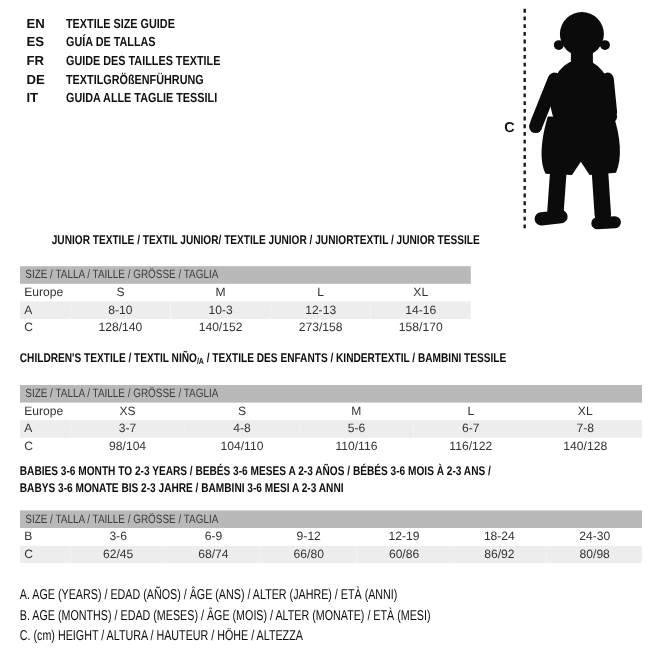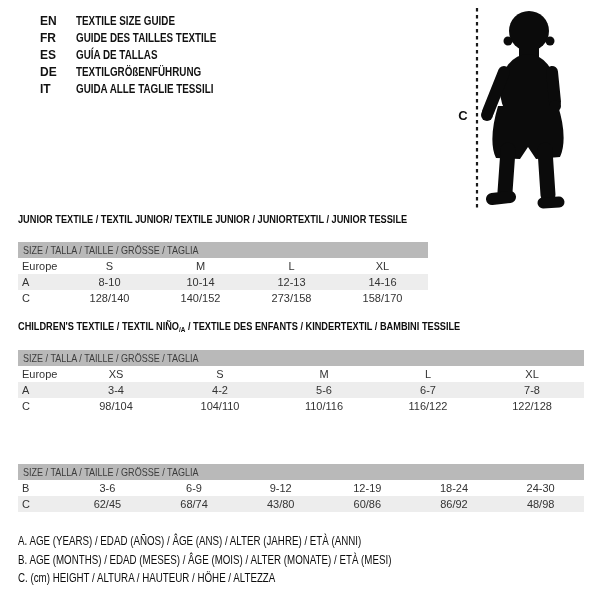--- a/index.html
+++ b/index.html
@@ -6,30 +6,30 @@
   .page {
     position:relative; width:600px; height:600px; background:#fff;
     font-family:"Liberation Sans", sans-serif; color:#111; overflow:hidden;
   }
   .cond  { display:inline-block; transform:scaleX(0.82); transform-origin:0 50%; white-space:nowrap; }
   .tcond { display:inline-block; transform:scaleX(0.80); transform-origin:0 50%; white-space:nowrap; }
   .fcond { display:inline-block; transform:scaleX(0.75); transform-origin:0 50%; white-space:nowrap; }
 
   
   .lang-block { position:absolute; left:24px; top:12px; }
-  .lang-row   { display:flex; align-items:center; height:17px;margin-left:16px; }
+  .lang-row   { display:flex; align-items:center; height:17px; }
   .lang-code  { width:36px; font-weight:bold; font-size:12px; flex:none; }
   .lang-label { font-weight:bold; font-size:12px; }
 
   
   .figure { position:absolute; left:440px; top:0; width:160px; height:215px; }
 
   
   .section-title { position:absolute; left:18px; font-size:11.5px; font-weight:bold; color:#0d0d0d; line-height:15px; }
-  #junior-title   { top:212px; }
+  #junior-title   { top:212px;margin-left:29px; }
   #children-title { top:319px; }
   #babies-title   { top:422px; }
   .sub { font-size:8px; vertical-align:-2px; }
 
   table.size-table { position:absolute; left:18px; border-collapse:collapse; table-layout:fixed; font-size:11px; color:#333; }
   #junior-table   { top:242px; width:410px; }
   #children-table { top:350px; width:566px; }
   #babies-table   { top:464px; width:566px; }
   .size-table td { height:16px; padding:0; text-align:center; overflow:hidden; }
   .size-table td.rowlabel { text-align:left; padding-left:4px; }
@@ -51,26 +51,26 @@
 <body>
 
 <div class="page">
 
   <div class="lang-block">
     <div class="lang-row">
       <span class="lang-code">EN</span>
       <span class="lang-label cond">TEXTILE SIZE GUIDE</span>
     </div>
     <div class="lang-row">
+      <span class="lang-code">ES</span>
+      <span class="lang-label cond">GUÍA DE TALLAS</span>
+    </div>
+    <div class="lang-row">
       <span class="lang-code">FR</span>
       <span class="lang-label cond">GUIDE DES TAILLES TEXTILE</span>
-    </div>
-    <div class="lang-row">
-      <span class="lang-code">ES</span>
-      <span class="lang-label cond">GUÍA DE TALLAS</span>
     </div>
     <div class="lang-row">
       <span class="lang-code">DE</span>
       <span class="lang-label cond">TEXTILGRÖßENFÜHRUNG</span>
     </div>
     <div class="lang-row">
       <span class="lang-code">IT</span>
       <span class="lang-label cond">GUIDA ALLE TAGLIE TESSILI</span>
     </div>
   </div>
@@ -114,21 +114,21 @@
     <tr>
       <td class="rowlabel">Europe</td>
       <td>S</td>
       <td>M</td>
       <td>L</td>
       <td>XL</td>
     </tr>
     <tr class="stripe">
       <td class="rowlabel">A</td>
       <td>8-10</td>
-      <td>10-14</td>
+      <td>10-3</td>
       <td>12-13</td>
       <td>14-16</td>
     </tr>
     <tr>
       <td class="rowlabel">C</td>
       <td>128/140</td>
       <td>140/152</td>
       <td>273/158</td>
       <td>158/170</td>
     </tr>
@@ -154,37 +154,41 @@
     <tr>
       <td class="rowlabel">Europe</td>
       <td>XS</td>
       <td>S</td>
       <td>M</td>
       <td>L</td>
       <td>XL</td>
     </tr>
     <tr class="stripe">
       <td class="rowlabel">A</td>
-      <td>3-4</td>
-      <td>4-2</td>
+      <td>3-7</td>
+      <td>4-8</td>
       <td>5-6</td>
       <td>6-7</td>
       <td>7-8</td>
     </tr>
     <tr>
       <td class="rowlabel">C</td>
       <td>98/104</td>
       <td>104/110</td>
       <td>110/116</td>
       <td>116/122</td>
-      <td>122/128</td>
+      <td>140/128</td>
     </tr>
   </tbody>
     </table>
 
+  <div class="section-title" id="babies-title">
+    <div><span class="tcond">BABIES 3-6 MONTH TO 2-3 YEARS / BEBÉS 3-6 MESES A 2-3 AÑOS / BÉBÉS 3-6 MOIS À 2-3 ANS /</span></div>
+    <div><span class="tcond">BABYS 3-6 MONATE BIS 2-3 JAHRE / BAMBINI 3-6 MESI A 2-3 ANNI</span></div>
+  </div>
   <table class="size-table" id="babies-table">
     <colgroup>
         <col class="c-label">
         <col class="c-b">
         <col class="c-b">
         <col class="c-b">
         <col class="c-b">
         <col class="c-b">
         <col class="c-b">
       </colgroup>
@@ -198,24 +202,24 @@
       <td>6-9</td>
       <td>9-12</td>
       <td>12-19</td>
       <td>18-24</td>
       <td>24-30</td>
     </tr>
     <tr class="stripe">
       <td class="rowlabel">C</td>
       <td>62/45</td>
       <td>68/74</td>
-      <td>43/80</td>
+      <td>66/80</td>
       <td>60/86</td>
       <td>86/92</td>
-      <td>48/98</td>
+      <td>80/98</td>
     </tr>
   </tbody>
     </table>
 
   <div class="footnotes">
     <div class="footnote"><span class="fcond">A. AGE (YEARS) / EDAD (AÑOS) / ÂGE (ANS) / ALTER (JAHRE) / ETÀ (ANNI)</span></div>
     <div class="footnote"><span class="fcond">B. AGE (MONTHS) / EDAD (MESES) / ÂGE (MOIS) / ALTER (MONATE) / ETÀ (MESI)</span></div>
     <div class="footnote"><span class="fcond">C. (cm) HEIGHT / ALTURA / HAUTEUR / HÖHE / ALTEZZA</span></div>
   </div>
 

